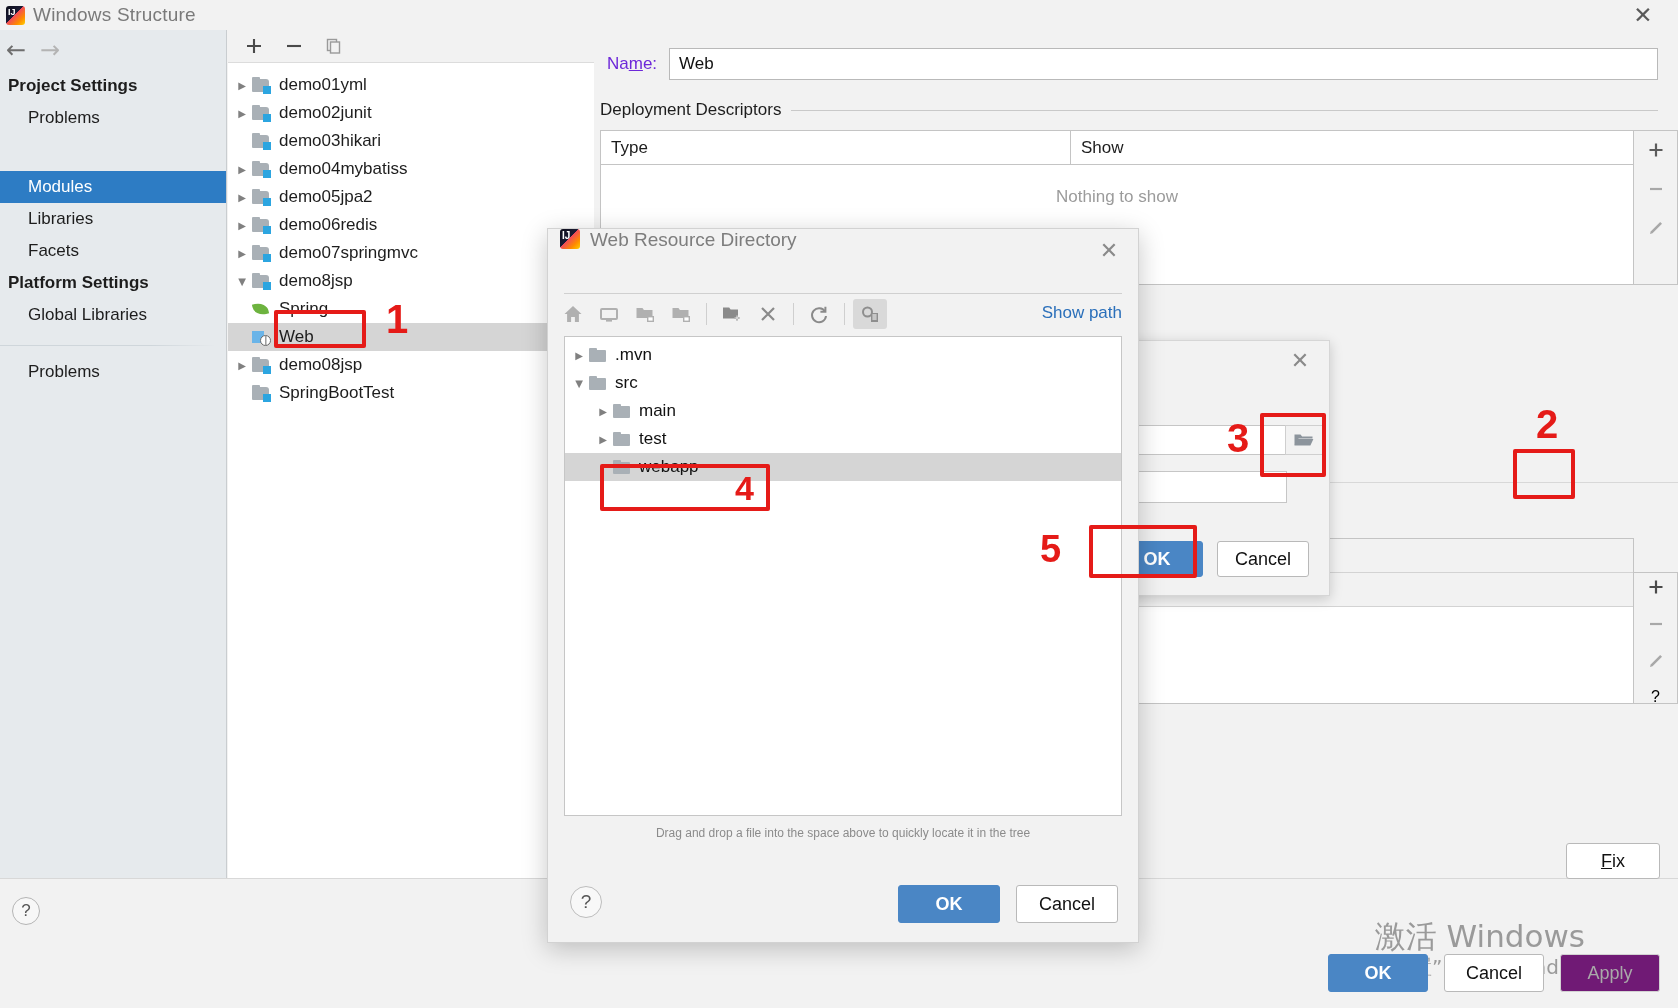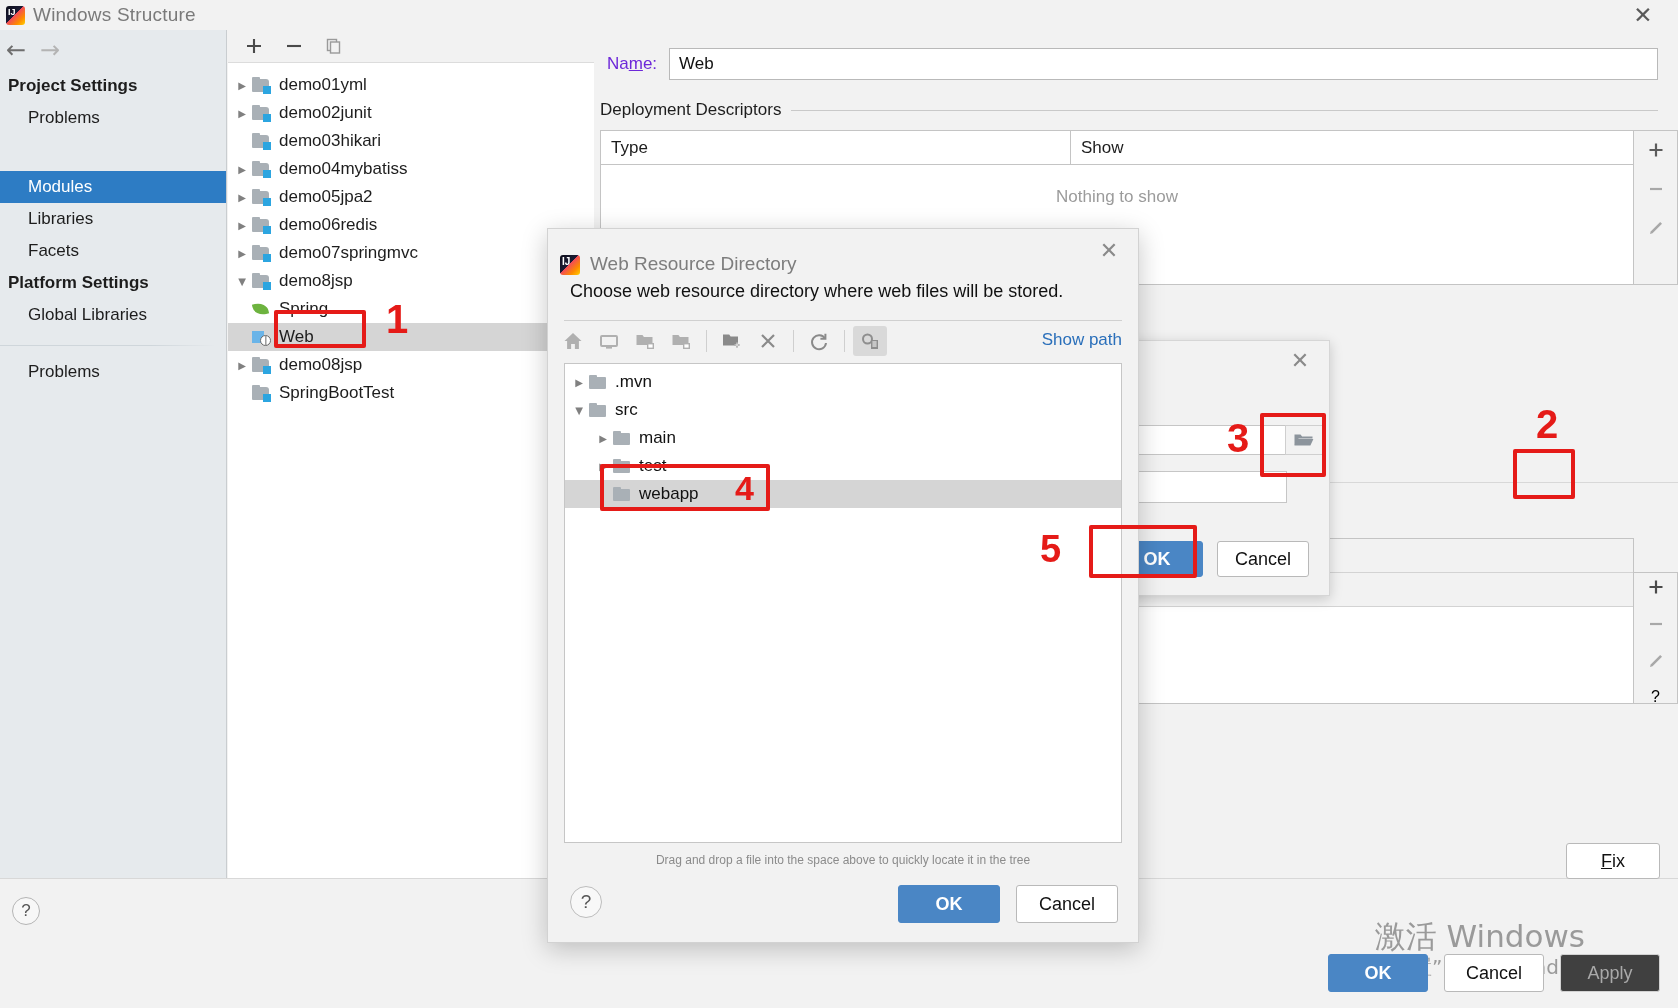--- a/index.html
+++ b/index.html
@@ -230,21 +230,21 @@
   }
   .btn {
     height: 38px; min-width: 96px; font-size: 18px;
     border: 1px solid #b9b9b9; background: #fff; color:#111;
     border-radius: 3px; cursor: pointer;
     display: inline-flex; align-items:center; justify-content:center;
   }
   .btn.primary {
     background: #4a86c5; border-color:#4a86c5; color:#fff; font-weight: bold;
   }
-  .btn.disabled { color:#a9a9a9; background:#404040; border-color:#d2d2d2; cursor:default; }
+  .btn.disabled { color:#a9a9a9; background:#701a75; border-color:#d2d2d2; cursor:default; }
   .btn.fix { position:absolute; right: 18px; top: -36px; min-width: 94px; height:36px;}
   .btn.fix u { text-decoration: underline; }
   .ps-actions {
     position:absolute; right: 18px; bottom: 16px;
     display:flex; gap: 16px;
   }
   .ps-actions .btn { min-width: 100px; }
 
   .win-watermark {
     position:absolute; right: 60px; bottom: 28px;
@@ -283,21 +283,21 @@
   }
   .mid-buttons .btn { min-width:92px; height:36px; }
 
   
   .wrd {
     position:absolute; left: 547px; top: 228px; width: 592px; height: 715px;
     background: #f2f2f2; border: 1px solid #d2d2d2;
     box-shadow: 0 6px 24px rgba(0,0,0,.22);
   }
   .wrd-title {
-    height: 46px; display:flex; align-items:flex-end; padding-left: 12px; gap: 10px;
+    height: 46px; display:flex; align-items:flex-start; padding-left: 12px; gap: 10px;
   }
   .wrd-icon {
     width: 20px; height:20px; border-radius:3px;
     background: linear-gradient(135deg,#0d0d1a 0%,#1b1b33 45%,#f2495c 46%,#fe8a00 75%,#ffd000 100%);
     position:relative; flex:none;
   }
   .wrd-icon::after{
     content:"IJ"; position:absolute; left:2px; top:1px;
     font-size:10px; font-weight:bold; color:#fff;
   }
@@ -632,21 +632,20 @@
     </div>
   </div>
 
   <div class="wrd">
     <div class="wrd-title">
       <div class="wrd-icon"></div>
       <div class="wrd-title-text">Web Resource Directory</div>
     </div>
     <div class="wrd-x">✕</div>
 
-    <div class="wrd-desc">Choose web resource directory where web files will be stored.</div>
     <div class="wrd-divider"></div>
 
     <div class="wrd-toolbar">
       <div class="tool">
         <svg width="22" height="22" viewBox="0 0 22 22">
             <path d="M11 3L2.5 11h2.6v8h4v-5h3.8v5h4v-8h2.6z" fill="#b0b0b0"></path>
           </svg>
       </div>
       <div class="tool">
         <svg width="22" height="22" viewBox="0 0 22 22">

